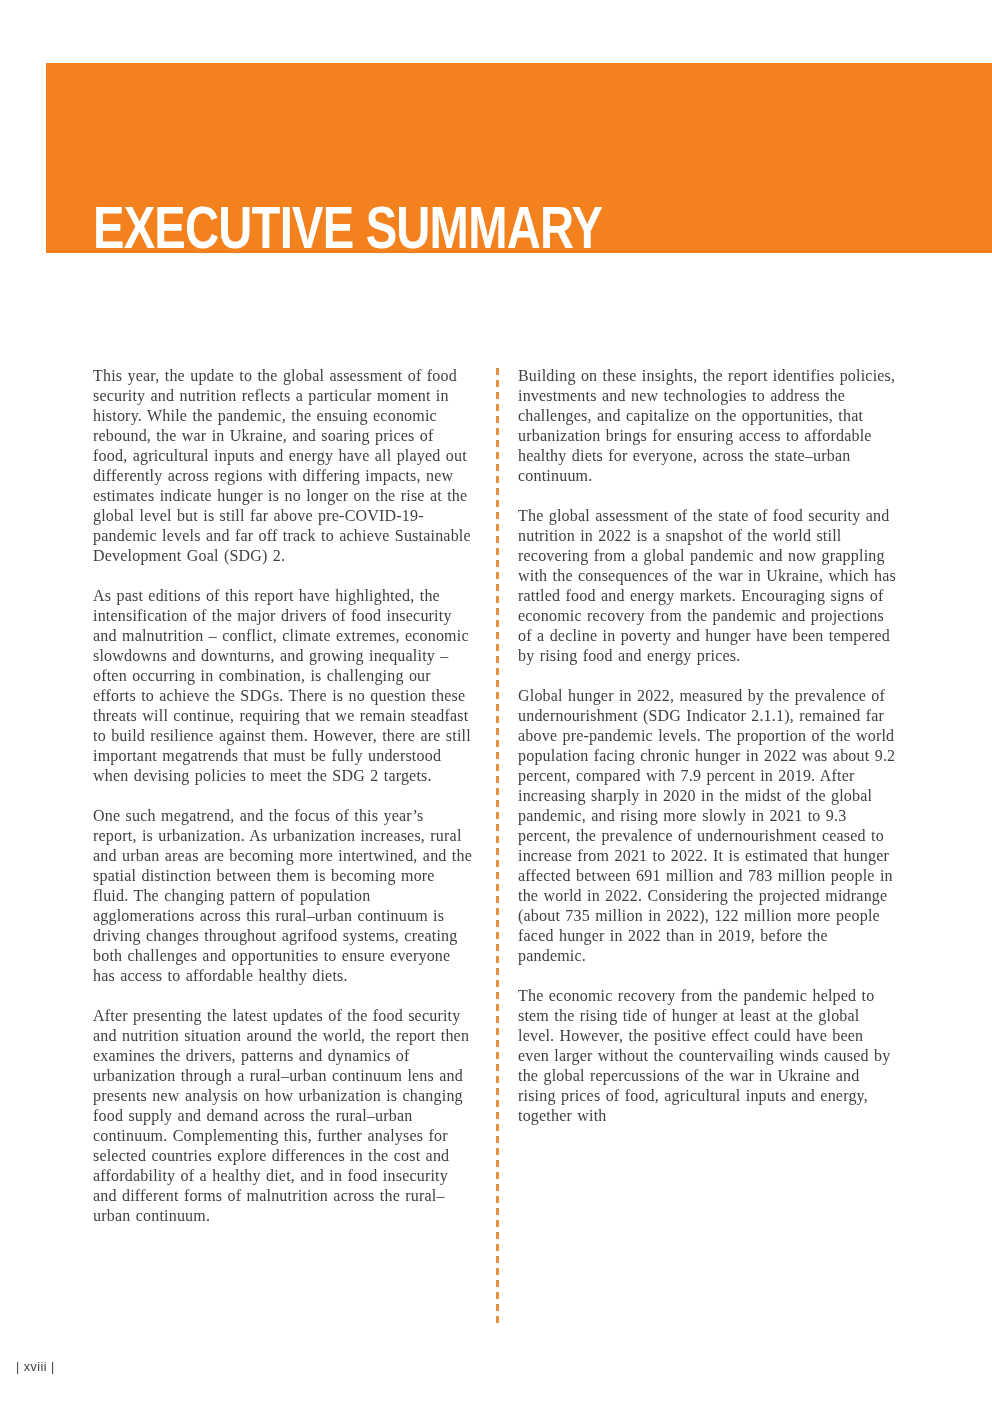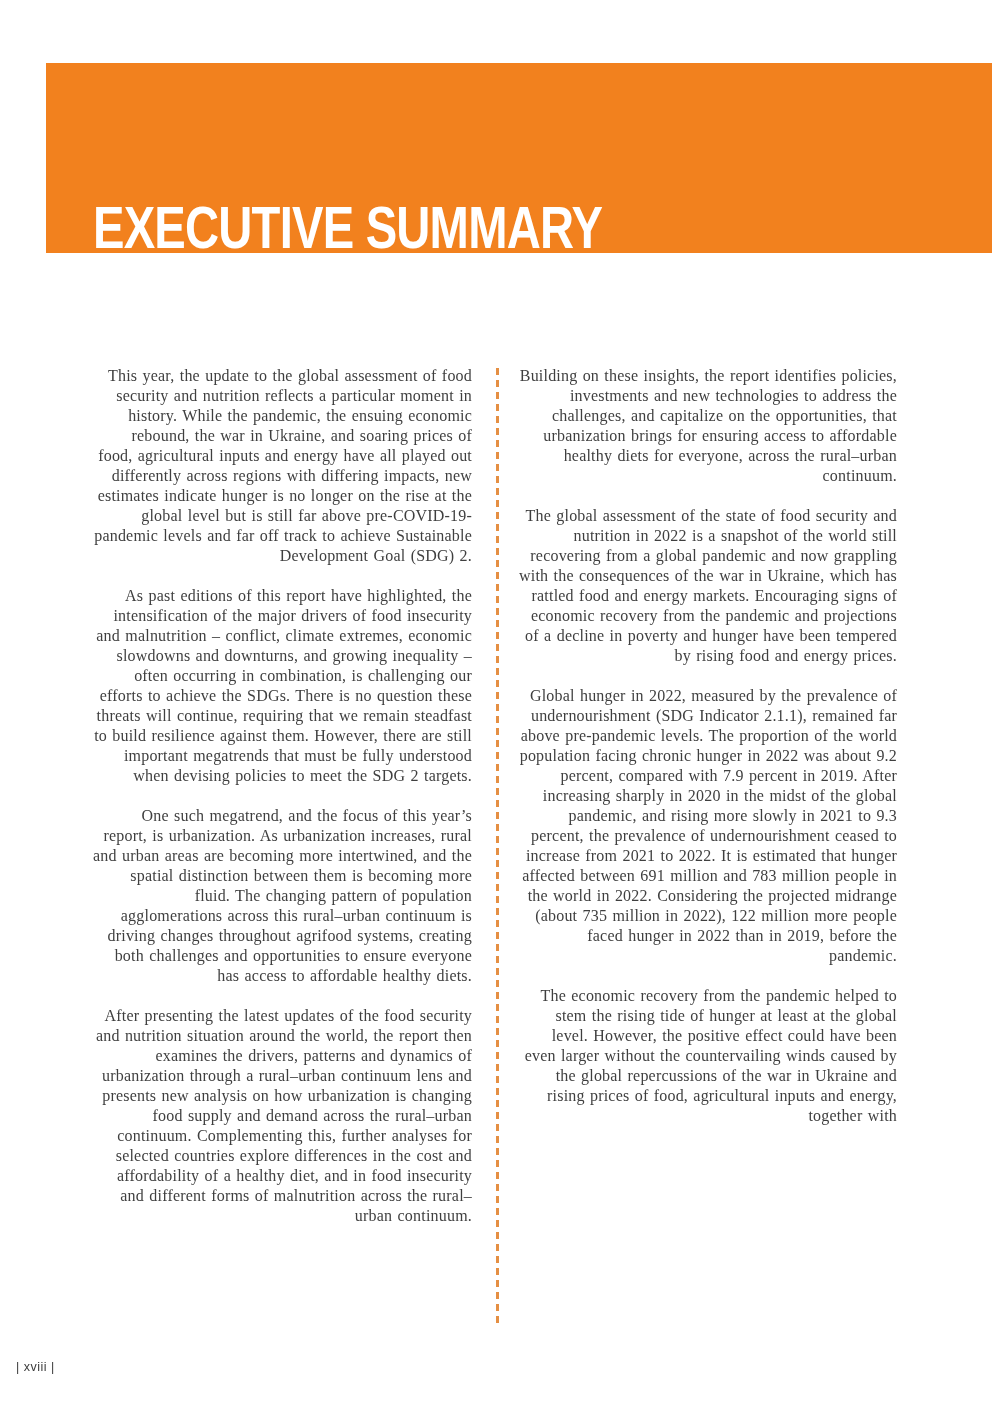--- a/index.html
+++ b/index.html
@@ -26,21 +26,21 @@
     transform:scaleX(0.80); transform-origin:0 0;
   }
   
   .column{
     position:absolute; top:350px; width:379px;
     font-size:16px; line-height:20px; color:var(--body);
     letter-spacing:0.2px; word-spacing:1.1px;
   }
   .column--left{ left:93px; }
   .column--right{ left:518px; }
-  .column p{ margin:0 0 20px 0; text-align:right; }
+  .column p{ margin:0 0 20px 0; text-align:left; }
   
   .divider{
     position:absolute; left:496px; top:352px; width:3px; height:960px;
     background:repeating-linear-gradient(to bottom,
       var(--divider) 0px, var(--divider) 7px,
       transparent 7px, transparent 12px);
   }
   
   .section-heading{ margin:28px 0 8px 0; }
   .section-heading .hline{
@@ -77,21 +77,21 @@
   <div class="column column--left">
     <p>This year, the update to the global assessment of food security and nutrition reflects a particular moment in history. While the pandemic, the ensuing economic rebound, the war in Ukraine, and soaring prices of food, agricultural inputs and energy have all played out differently across regions with differing impacts, new estimates indicate hunger is no longer on the rise at the global level but is still far above pre-COVID-19-pandemic levels and far off track to achieve Sustainable Development Goal (SDG) 2.</p>
     <p>As past editions of this report have highlighted, the intensification of the major drivers of food insecurity and malnutrition – conflict, climate extremes, economic slowdowns and downturns, and growing inequality – often occurring in combination, is challenging our efforts to achieve the SDGs. There is no question these threats will continue, requiring that we remain steadfast to build resilience against them. However, there are still important megatrends that must be fully understood when devising policies to meet the SDG 2 targets.</p>
     <p>One such megatrend, and the focus of this year’s report, is urbanization. As urbanization increases, rural and urban areas are becoming more intertwined, and the spatial distinction between them is becoming more fluid. The changing pattern of population agglomerations across this rural–urban continuum is driving changes throughout agrifood systems, creating both challenges and opportunities to ensure everyone has access to affordable healthy diets.</p>
     <p>After presenting the latest updates of the food security and nutrition situation around the world, the report then examines the drivers, patterns and dynamics of urbanization through a rural–urban continuum lens and presents new analysis on how urbanization is changing food supply and demand across the rural–urban continuum. Complementing this, further analyses for selected countries explore differences in the cost and affordability of a healthy diet, and in food insecurity and different forms of malnutrition across the rural–urban continuum.</p>
   </div>
 
   <div class="divider"></div>
 
   <div class="column column--right">
-    <p>Building on these insights, the report identifies policies, investments and new technologies to address the challenges, and capitalize on the opportunities, that urbanization brings for ensuring access to affordable healthy diets for everyone, across the rural–urban continuum.</p>
+    <p>Building on these insights, the report identifies policies, investments and new technologies to address the challenges, and capitalize on the opportunities, that urbanization brings for ensuring access to affordable healthy diets for everyone, across the state–urban continuum.</p>
 
 
 
     <p>The global assessment of the state of food security and nutrition in 2022 is a snapshot of the world still recovering from a global pandemic and now grappling with the consequences of the war in Ukraine, which has rattled food and energy markets. Encouraging signs of economic recovery from the pandemic and projections of a decline in poverty and hunger have been tempered by rising food and energy prices.</p>
     <p>Global hunger in 2022, measured by the prevalence of undernourishment (SDG Indicator 2.1.1), remained far above pre-pandemic levels. The proportion of the world population facing chronic hunger in 2022 was about 9.2 percent, compared with 7.9 percent in 2019. After increasing sharply in 2020 in the midst of the global pandemic, and rising more slowly in 2021 to 9.3 percent, the prevalence of undernourishment ceased to increase from 2021 to 2022. It is estimated that hunger affected between 691 million and 783 million people in the world in 2022. Considering the projected midrange (about 735 million in 2022), 122 million more people faced hunger in 2022 than in 2019, before the pandemic.</p>
     <p>The economic recovery from the pandemic helped to stem the rising tide of hunger at least at the global level. However, the positive effect could have been even larger without the countervailing winds caused by the global repercussions of the war in Ukraine and rising prices of food, agricultural inputs and energy, together with</p>
   </div>
 
   <div class="page-footer">
     <span>| xviii |</span>

